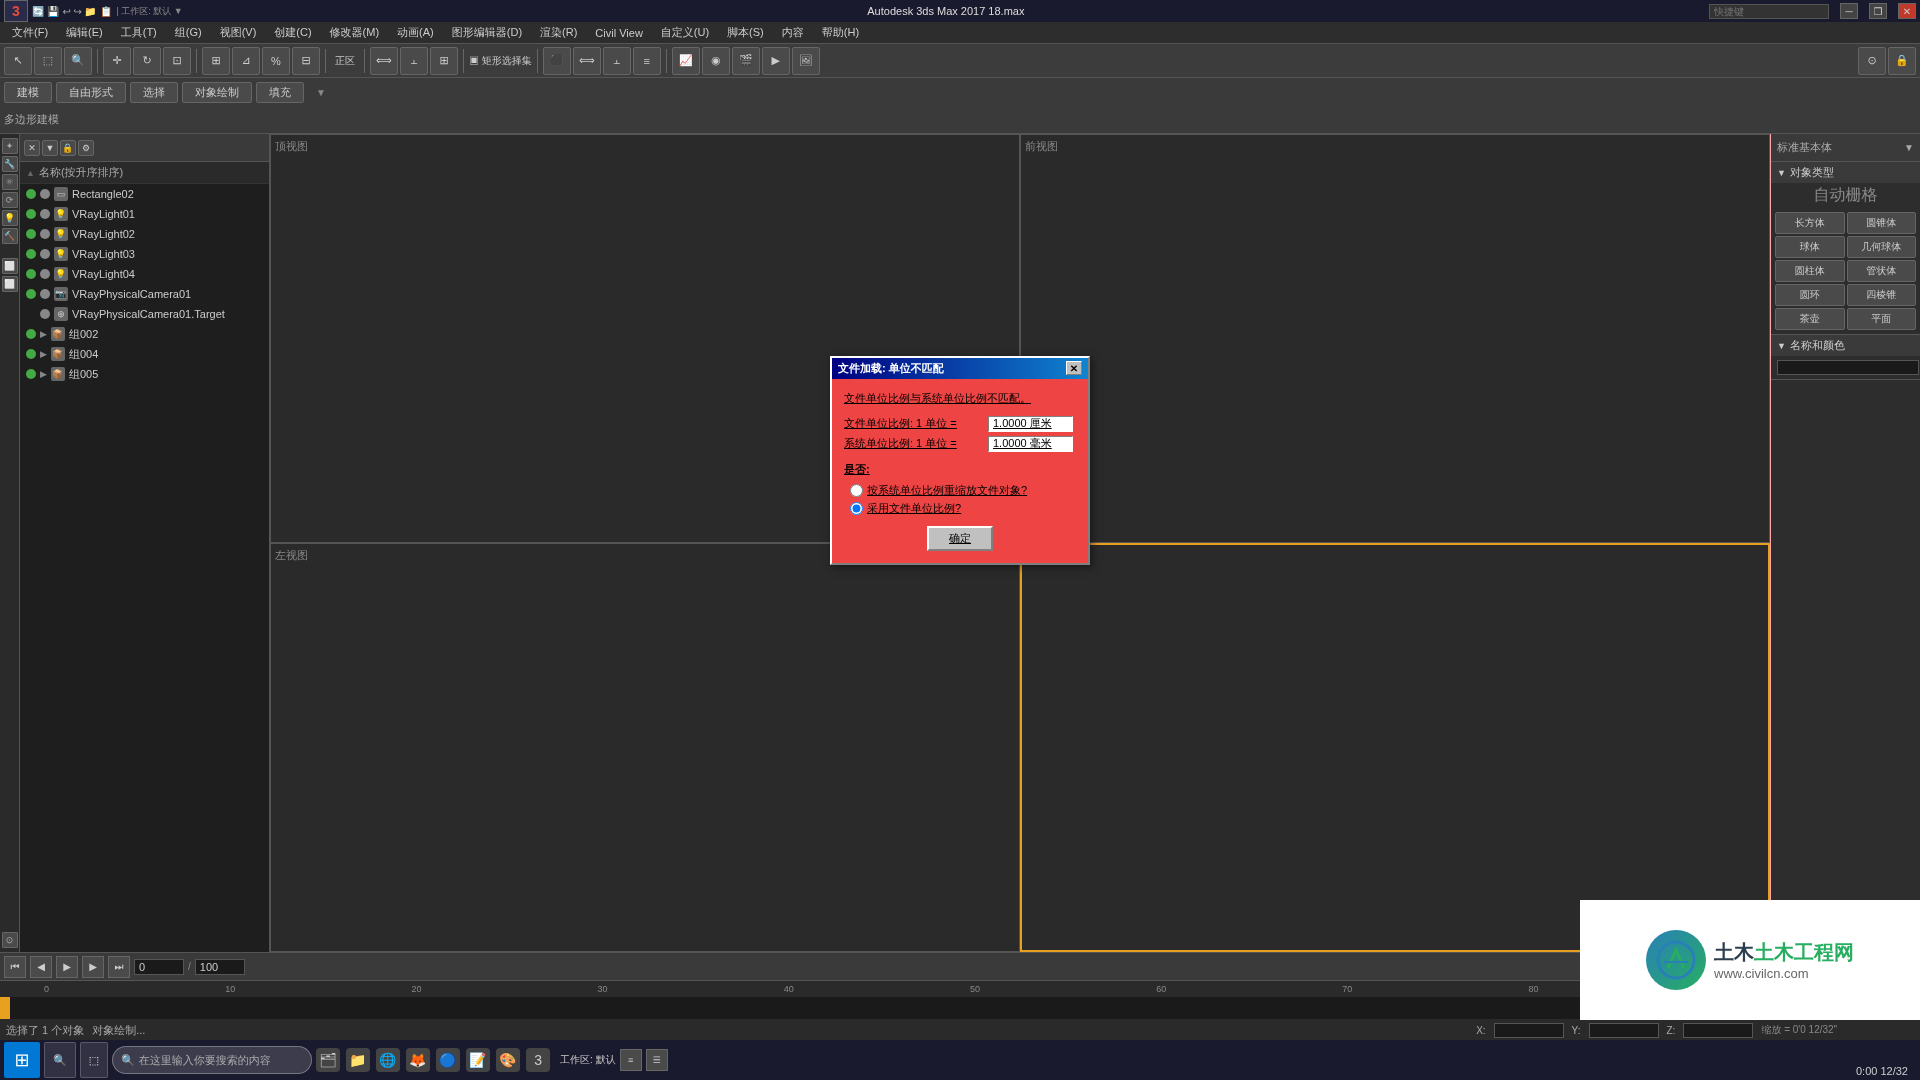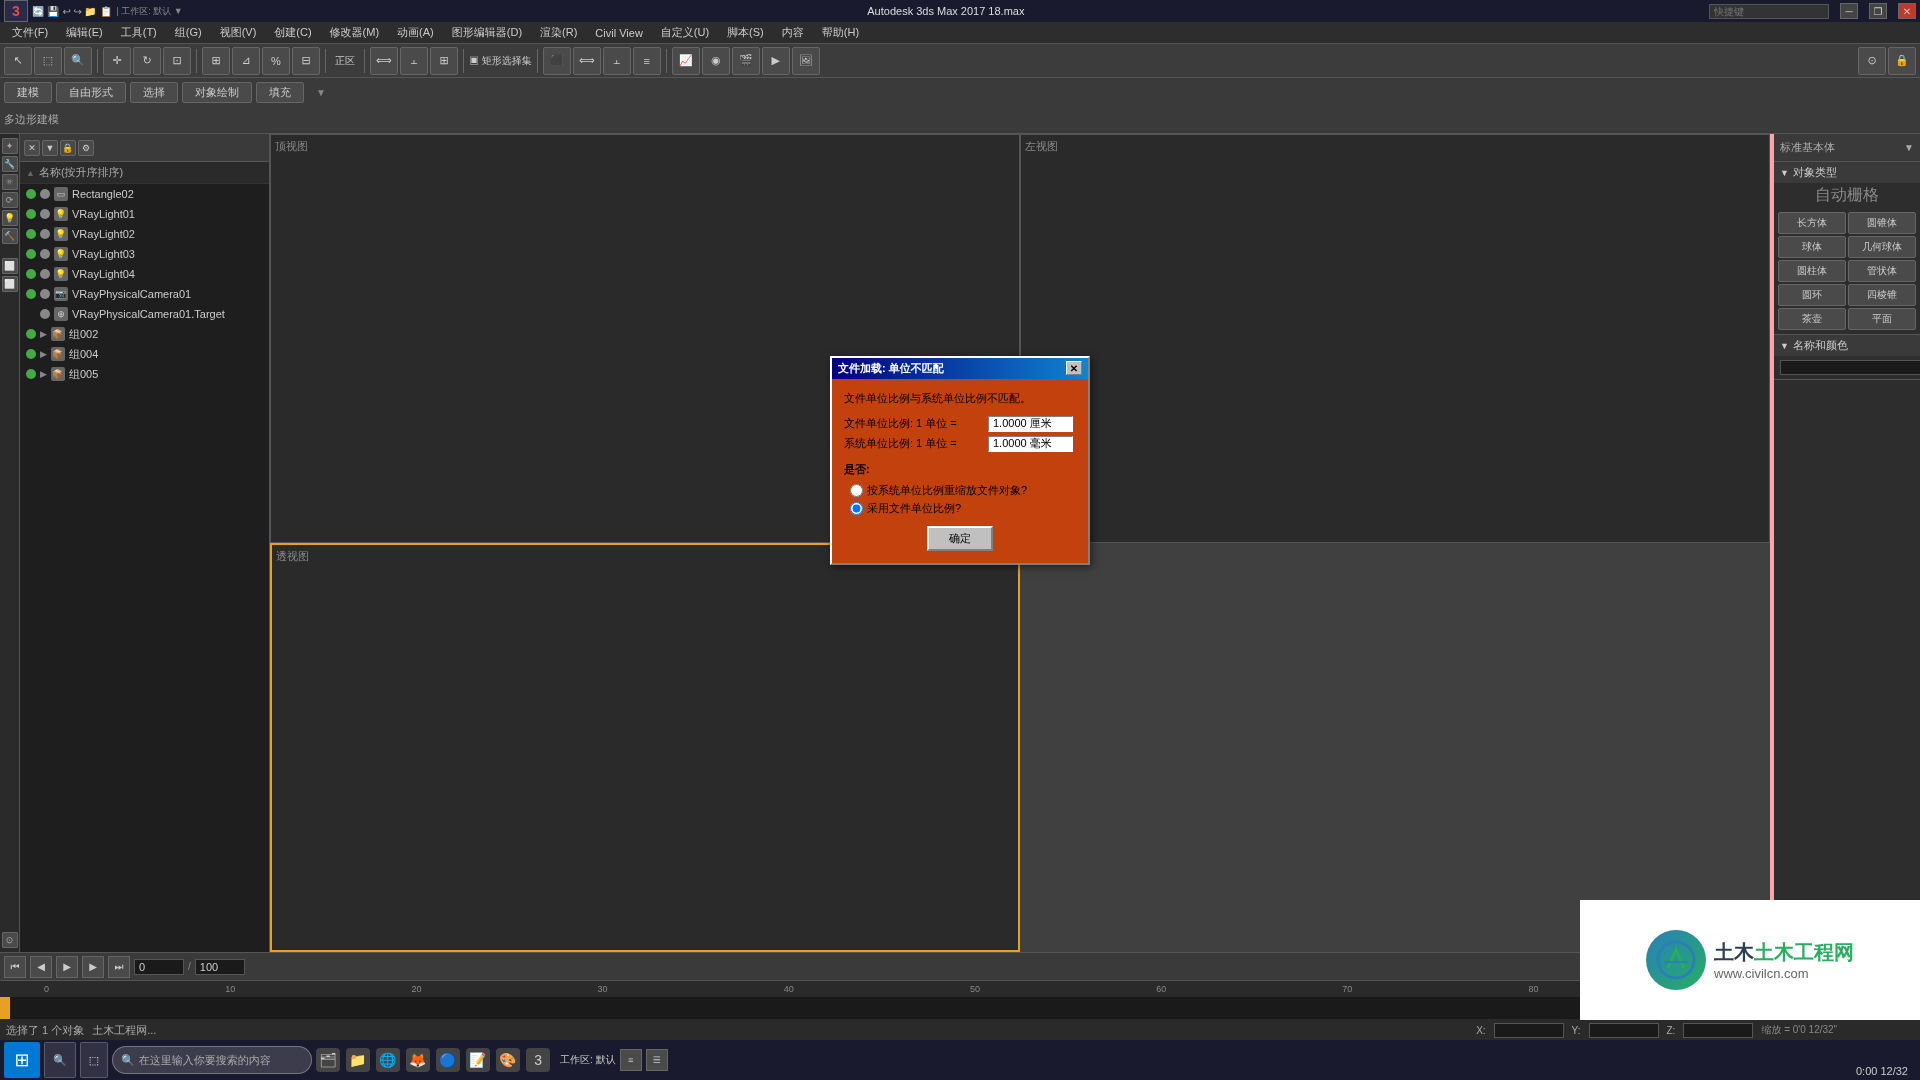--- a/index.html
+++ b/index.html
@@ -181,21 +181,21 @@
       position: absolute;
       top: 4px; left: 4px;
       font-size: 11px; color: #888;
     }
     .viewport.active { border: 2px solid #e8a020; }
 
     
     #right-panel {
       width: 150px;
       background: #2d2d2d;
-      border-left: 4px solid #fca5a5;
+      border-left: 1px solid #fca5a5;
       display: flex;
       flex-direction: column;
     }
     #right-panel-header {
       height: 28px;
       background: #3a3a3a;
       display: flex;
       align-items: center;
       justify-content: space-between;
       padding: 0 6px;
@@ -283,21 +283,22 @@
       border-right-color: #808080;
       border-bottom-color: #808080;
       font-size: 10px; color: #000;
       cursor: pointer;
       display: flex; align-items: center; justify-content: center;
     }
     #dialog-content {
       padding: 12px;
       font-size: 12px;
       color: #000;
-      background: #c2410c;
+      background: #ef4444;
+      text-decoration: underline;
     }
     .dialog-info-text { margin-bottom: 10px; font-size: 11px; }
     .dialog-field {
       display: flex;
       align-items: center;
       margin-bottom: 4px;
       font-size: 11px;
       gap: 4px;
     }
     .dialog-field-label { min-width: 140px; color: #000; }
@@ -661,20 +662,23 @@
         <span>组005</span>
       </div>
     </div>
   </div>
 
   <div id="viewport-area">
     <div class="viewport">
       <span class="viewport-label">顶视图</span>
     </div>
     <div class="viewport">
+      <span class="viewport-label">前视图</span>
+    </div>
+    <div class="viewport">
       <span class="viewport-label">左视图</span>
     </div>
     <div class="viewport active">
       <span class="viewport-label">透视图</span>
     </div>
   </div>
 
   <div id="right-panel">
     <div id="right-panel-header">
       <span>标准基本体</span>
@@ -749,21 +753,21 @@
       <span>100</span>
     </div>
   </div>
 
   <div id="timeline-scrubber">
     <div id="scrubber-handle"></div>
   </div>
 
   <div id="status-bar">
     <span>选择了 1 个对象</span>
-    <span>土木工程网...</span>
+    <span>对象绘制...</span>
     <div style="flex:1;"></div>
     <span style="font-size:10px;">X:</span>
     <input type="text" style="width: 70px; background: rgb(26, 26, 26); border: 1px solid rgb(85, 85, 85); color: rgb(204, 204, 204); font-size: 10px; padding: 1px 4px;">
     <span style="font-size:10px;">Y:</span>
     <input type="text" style="width: 70px; background: rgb(26, 26, 26); border: 1px solid rgb(85, 85, 85); color: rgb(204, 204, 204); font-size: 10px; padding: 1px 4px;">
     <span style="font-size:10px;">Z:</span>
     <input type="text" style="width: 70px; background: rgb(26, 26, 26); border: 1px solid rgb(85, 85, 85); color: rgb(204, 204, 204); font-size: 10px; padding: 1px 4px;">
     <span style="font-size:10px;color:#888;">缩放 = 0'0 12/32"</span>
     <span style="font-size:10px;color:#4a9;margin-top:48px;">● 添加时间标记</span>
   </div>

